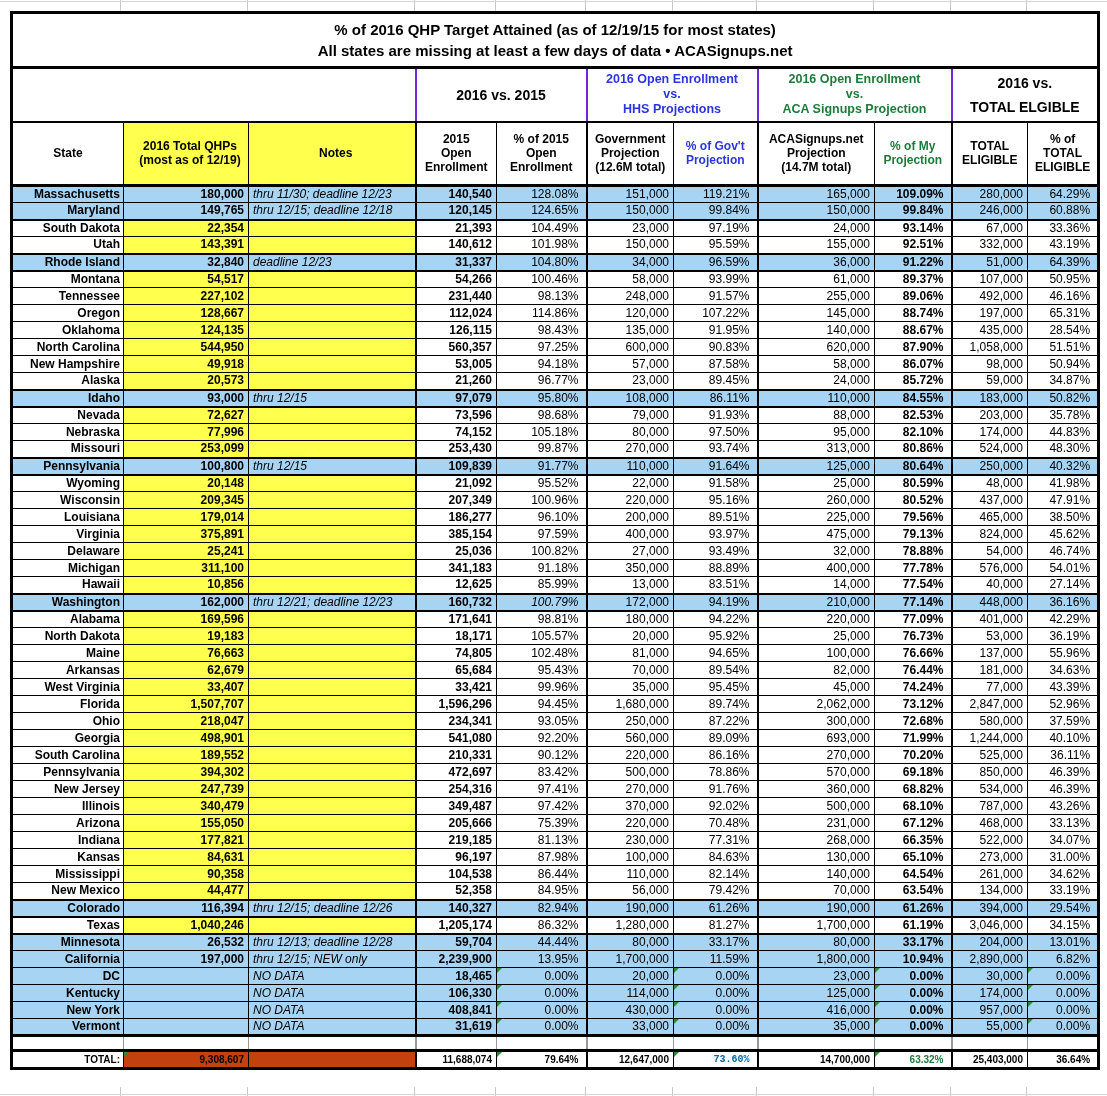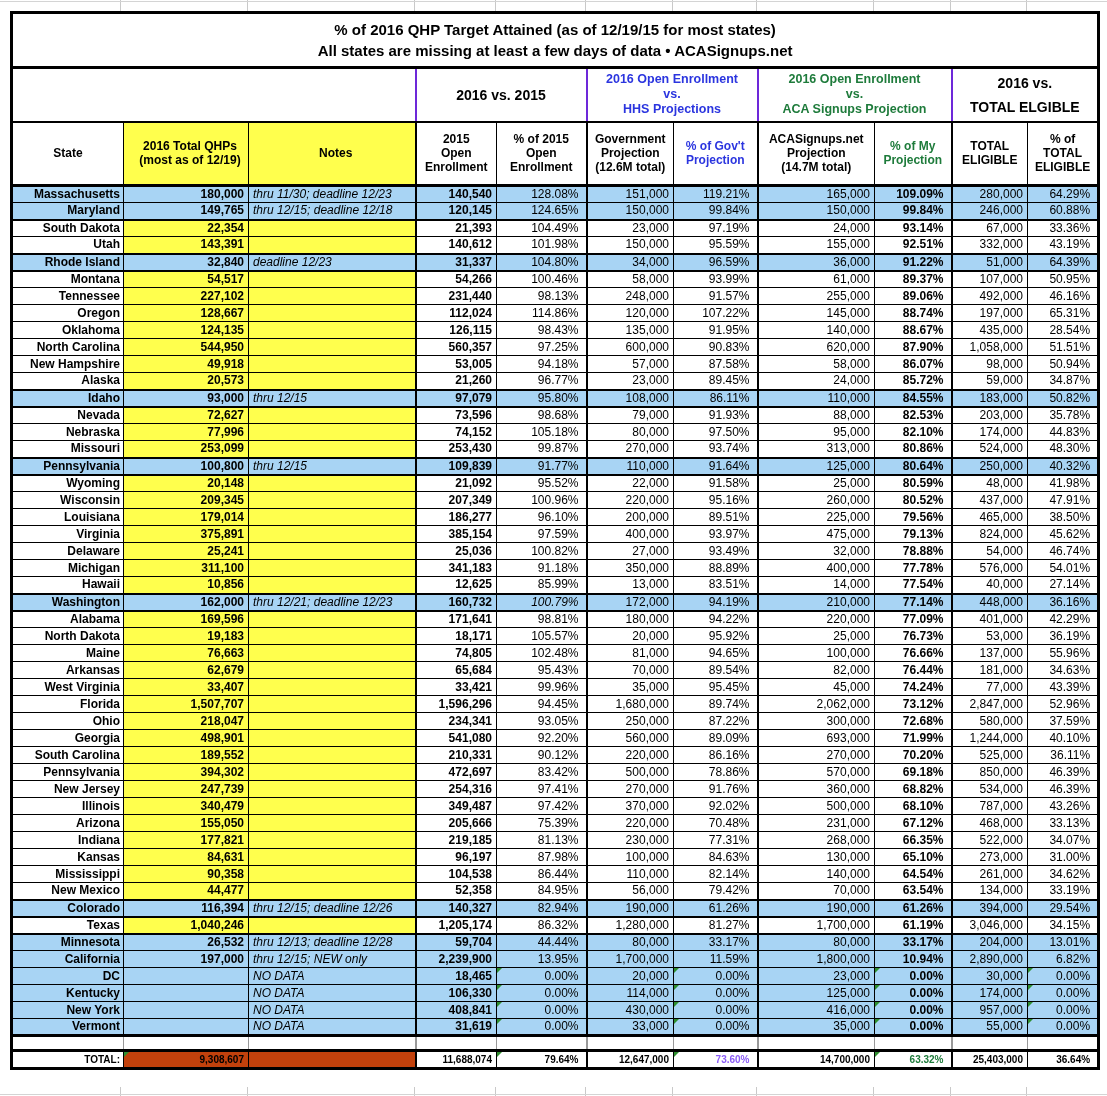--- a/index.html
+++ b/index.html
@@ -63,21 +63,21 @@
          border-top:5px solid #2F8F2F; border-right:5px solid transparent; }
 
   
   tr.spacer td { height:15px; background:#fff; border-left:1px solid #999; border-right:1px solid #999;
                  border-top:3px solid #000; border-bottom:3px solid #000; }
 
   
   tr.total td { height:18px; border:1px solid #000; border-top:3px solid #000; border-bottom:3px solid #000;
                 font-size:10px; font-weight:bold; background:#fff; vertical-align:middle; color:#000; }
   tr.total .t-qhp, tr.total .t-notes { background:#c2410c; }
-  tr.total .t-pctgov { color:#8b5cf6; }
+  tr.total .t-pctgov { color:#0369a1;font-family:Liberation Mono, monospace; }
   tr.total .t-pctmy  { color:#1E7B3B; }
 </style>
 </head>
 <body>
 
 <div class="sheet">
   <table class="main">
     <colgroup>
       <col style="width:112px">
         <col style="width:125px">

